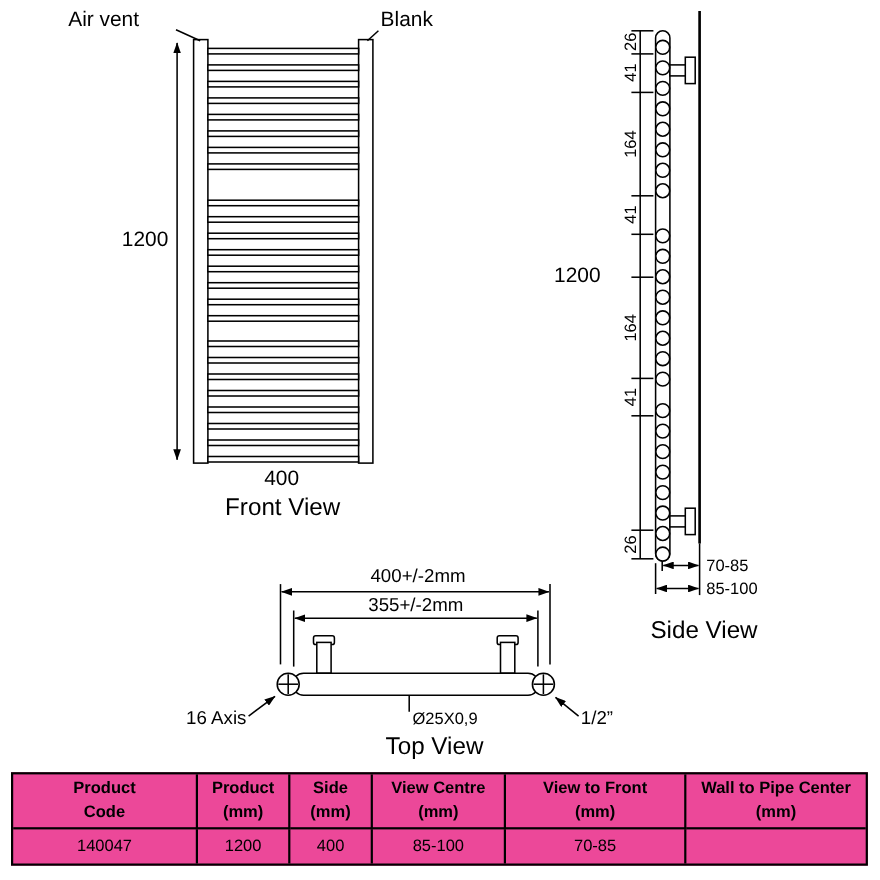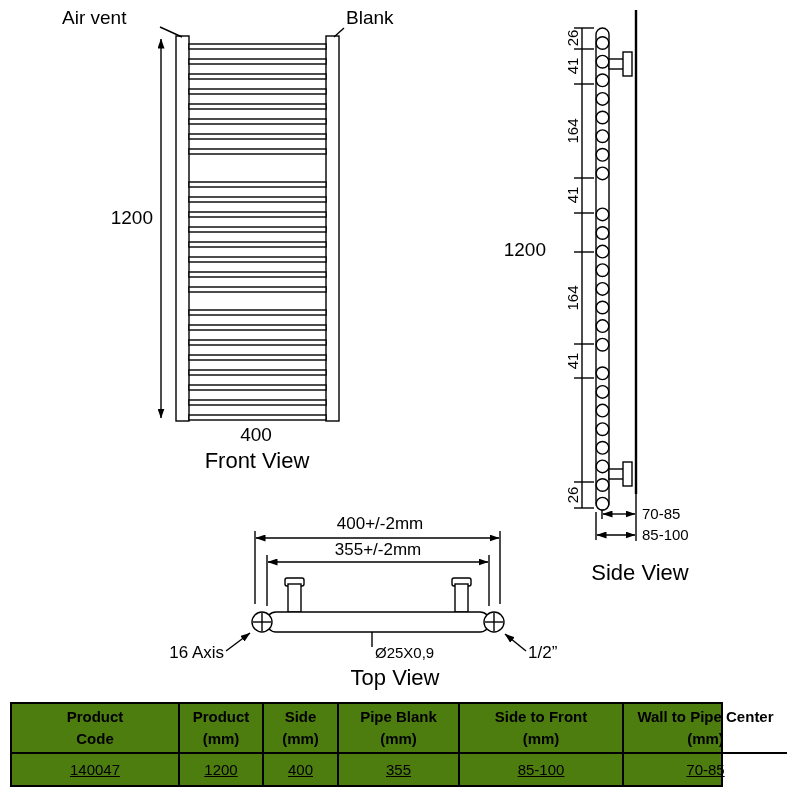--- a/index.html
+++ b/index.html
@@ -10,36 +10,36 @@
   .thick{stroke-width:2.4;}
   .shape{fill:#fff;stroke:#000;stroke-width:1.4;}
   .t19{font-size:19px;}
   .t17{font-size:17px;}
   .t15{font-size:15px;}
   .t21{font-size:22px;}
   .mid{text-anchor:middle;}
   .end{text-anchor:end;}
 
   .spec-table{
-    position:absolute;left:10px;top:702px;width:713px;
+    position:absolute;left:10px;top:702px;width:779px;
     border:2px solid #000;display:grid;
     grid-template-columns:168px 84px 75px 121px 164px 163px;
-    box-sizing:border-box;background:#4d7c0f;
+    box-sizing:border-box;background:#ec4899;
   }
   .spec-table .cell{
     border-right:2px solid #000;
     display:flex;align-items:center;justify-content:center;
     text-align:center;box-sizing:border-box;
   }
   .spec-table .cell:nth-child(6n){border-right:none;}
   .spec-table .th{
     height:50px;font-weight:bold;font-size:15px;line-height:1.5;
     white-space:pre-line;border-bottom:2px solid #000;
   }
-  .spec-table .td{height:31px;font-size:15px;text-decoration:underline;}
+  .spec-table .td{height:31px;font-size:15px;}
 </style>
 </head>
 <body>
 
 <svg width="800" height="698" viewBox="0 0 800 698">
   <defs>
     <marker id="arr" viewBox="0 0 10 7" refX="9.5" refY="3.5" markerWidth="10" markerHeight="7" orient="auto-start-reverse" markerUnits="userSpaceOnUse">
       <path d="M0,0 L10,3.5 L0,7 Z" fill="#000"></path>
     </marker>
   </defs>
@@ -208,26 +208,25 @@
   </g>
 </svg>
 
 <div class="spec-table">
   <div class="cell th">Product
 Code</div>
   <div class="cell th">Product
 (mm)</div>
   <div class="cell th">Side
 (mm)</div>
-  <div class="cell th">Pipe Blank
-(mm)</div>
-  <div class="cell th">Side to Front
+  <div class="cell th">View Centre
+(mm)</div>
+  <div class="cell th">View to Front
 (mm)</div>
   <div class="cell th">Wall to Pipe Center
 (mm)</div>
 
   <div class="cell td">140047</div>
   <div class="cell td">1200</div>
   <div class="cell td">400</div>
-  <div class="cell td">355</div>
   <div class="cell td">85-100</div>
   <div class="cell td">70-85</div>
 </div>
 
 </body></html>

